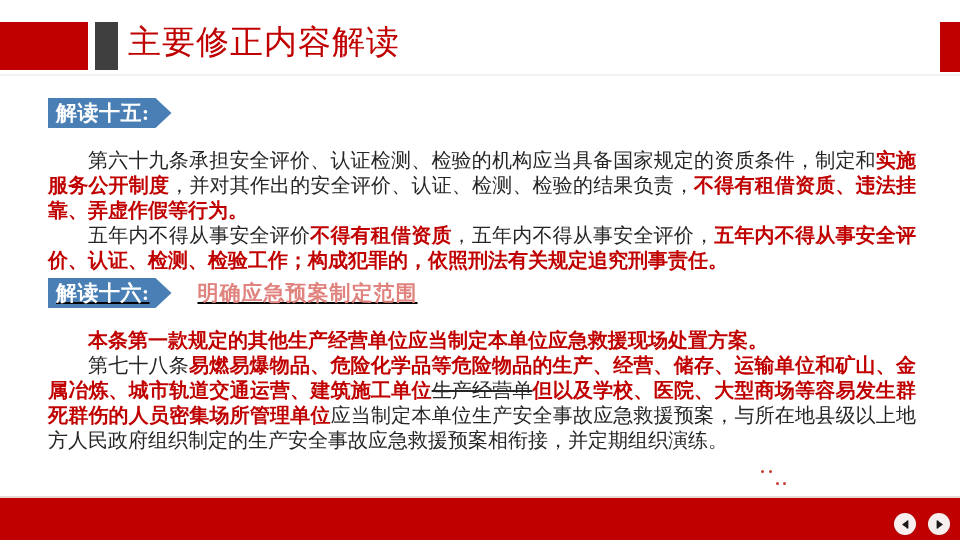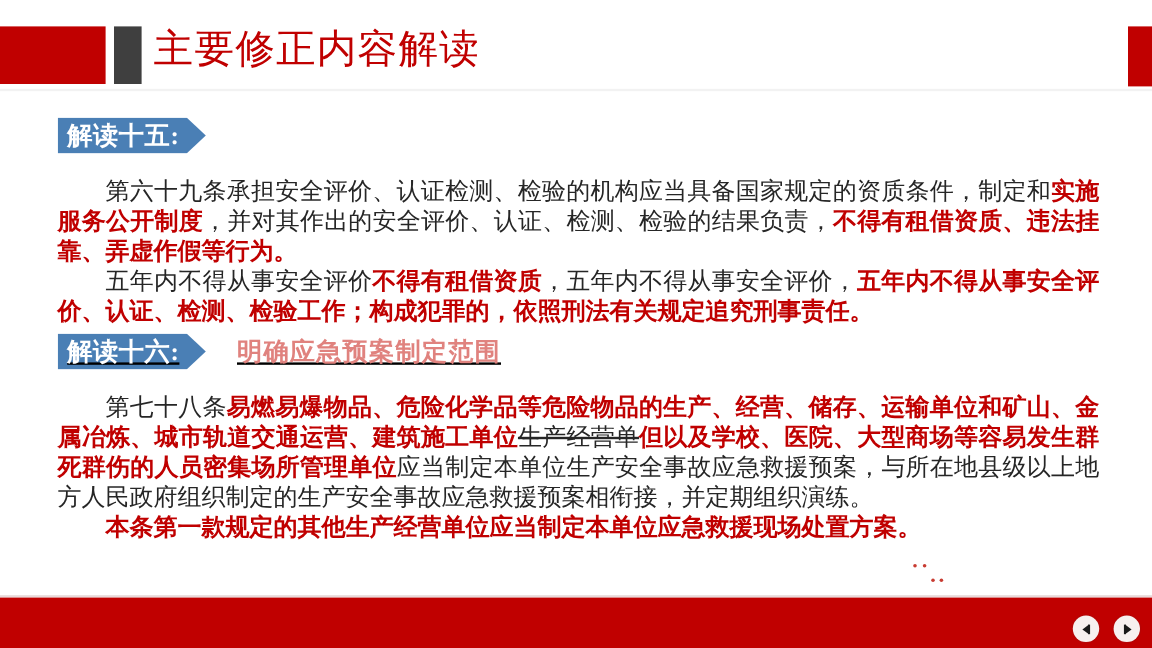--- a/index.html
+++ b/index.html
@@ -264,22 +264,22 @@
   </div>
 
   <div class="section-head" style="top:278px;text-decoration:underline;">
     <div class="chevron">
       <span class="chevron-label">解读十六:</span>
     </div>
     <span class="section-sub">明确应急预案制定范围</span>
   </div>
 
   <div class="body-block" style="top:328px;">
+    <p class="para"><span class="em-red">本条第一款规定的其他生产经营单位应当制定本单位应急救援现场处置方案。</span></p>
     <p class="para"><span>第七十八条</span><span class="em-red">易燃易爆物品、危险化学品等危险物品的生产、经营、储存、运输单位和矿山、金属冶炼、城市轨道交通运营、建筑施工单位</span><span class="strike">生产经营单</span><span class="em-red">但以及学校、医院、大型商场等容易发生群死群伤的人员密集场所管理单位</span><span>应当制定本单位生产安全事故应急救援预案，与所在地县级以上地方人民政府组织制定的生产安全事故应急救援预案相衔接，并定期组织演练。</span></p>
-    <p class="para"><span class="em-red">本条第一款规定的其他生产经营单位应当制定本单位应急救援现场处置方案。</span></p>
   </div>
 
   <div class="bottom-bar-top-edge"></div>
   <div class="bottom-bar"></div>
 
   <div class="brand">
     <span class="wechat-icon">
       <span class="bub-a"></span>
       <span class="bub-b"></span>
       <span class="d1"></span>

